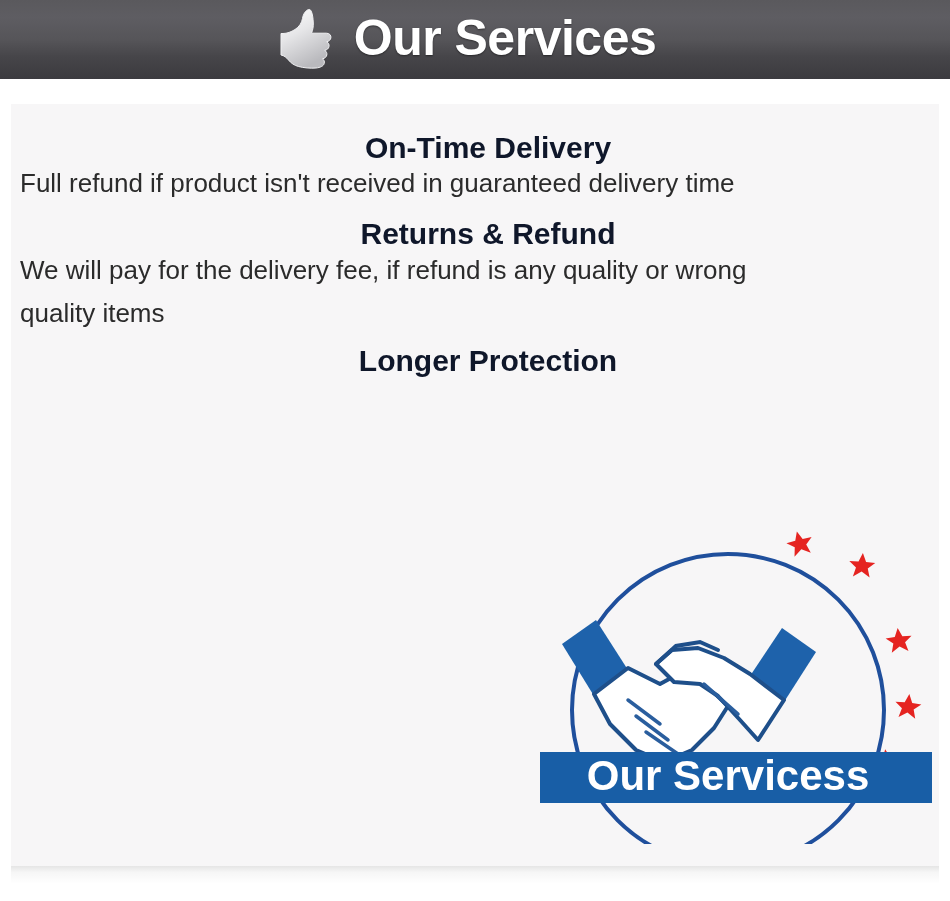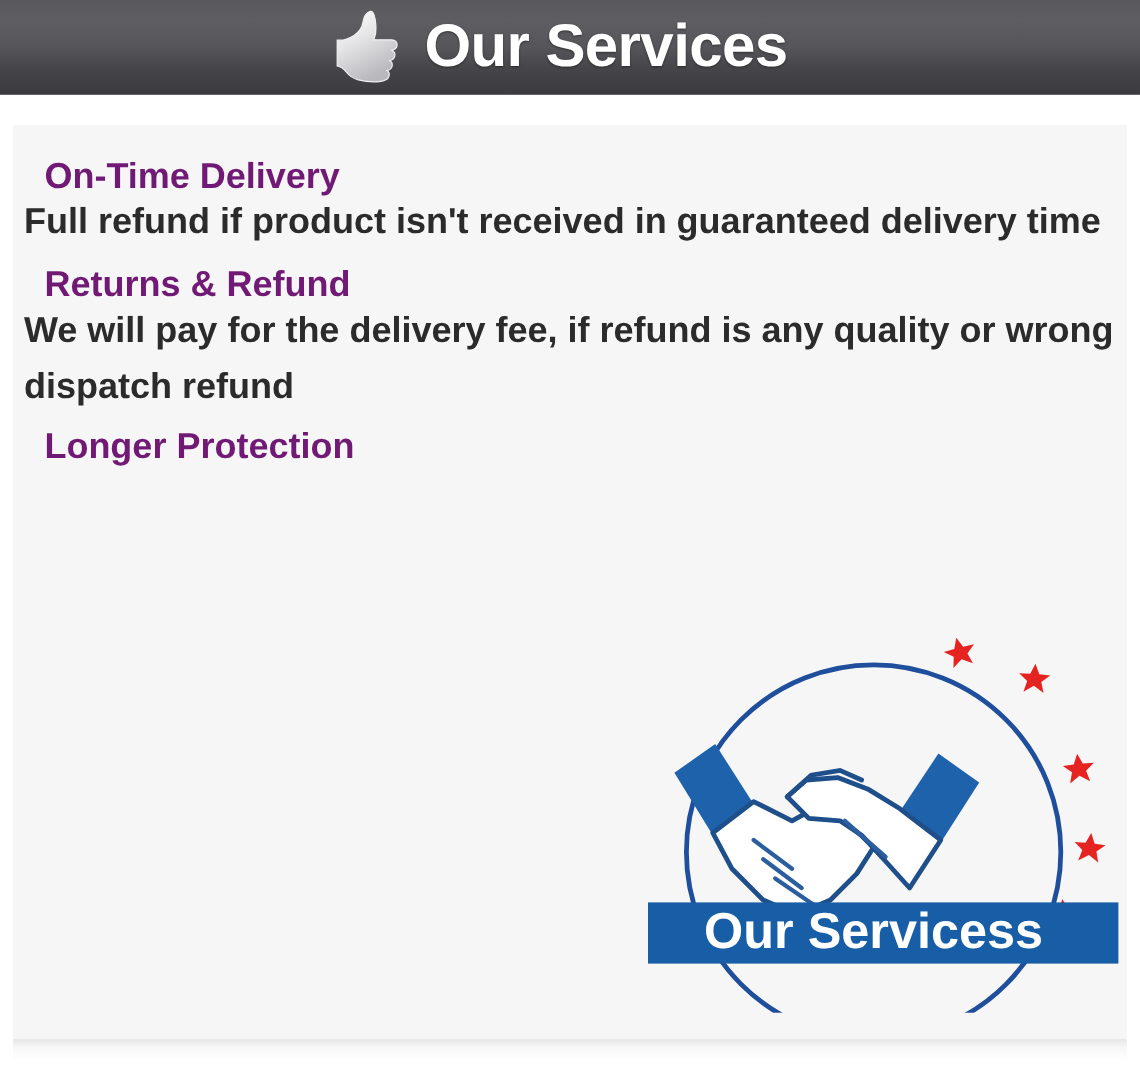--- a/index.html
+++ b/index.html
@@ -87,31 +87,32 @@
     pointer-events: none;
   }
 
   .content {
     position: relative;
     padding: 26px 0 0 9px;
     z-index: 2;
   }
 
   .svc-heading {
-    color: #701a75;
+    color: #0f172a;
     font-size: 30px;
     font-weight: bold;
     line-height: 1.18;
     margin: 0 0 5px 17px;
     white-space: nowrap;
+    text-align: center;
   }
   .svc-line {
     color: #2b2b2b;
-    font-size: 30px;
-    font-weight: bold;
+    font-size: 26px;
+    font-weight: normal;
     line-height: 1.0;
     margin: 0 0 20px 0;
     white-space: nowrap;
   }
   .svc-line.tight {
     margin-bottom: 17px;
   }
   .svc-block {
     margin-bottom: 6px;
   }
@@ -207,21 +208,21 @@
     <div class="content">
 
       <div class="svc-block">
         <div class="svc-heading">On-Time Delivery</div>
         <div class="svc-line">Full refund if product isn't received in guaranteed delivery time</div>
       </div>
 
       <div class="svc-block">
         <div class="svc-heading">Returns &amp; Refund</div>
         <div class="svc-line tight">We will pay for the delivery fee, if refund is any quality or wrong</div>
-        <div class="svc-line tight">dispatch refund</div>
+        <div class="svc-line tight">quality items</div>
       </div>
 
       <div class="svc-block">
         <div class="svc-heading">Longer Protection</div>
       </div>
 
       <div class="svc-block">
       </div>
 
     </div>

